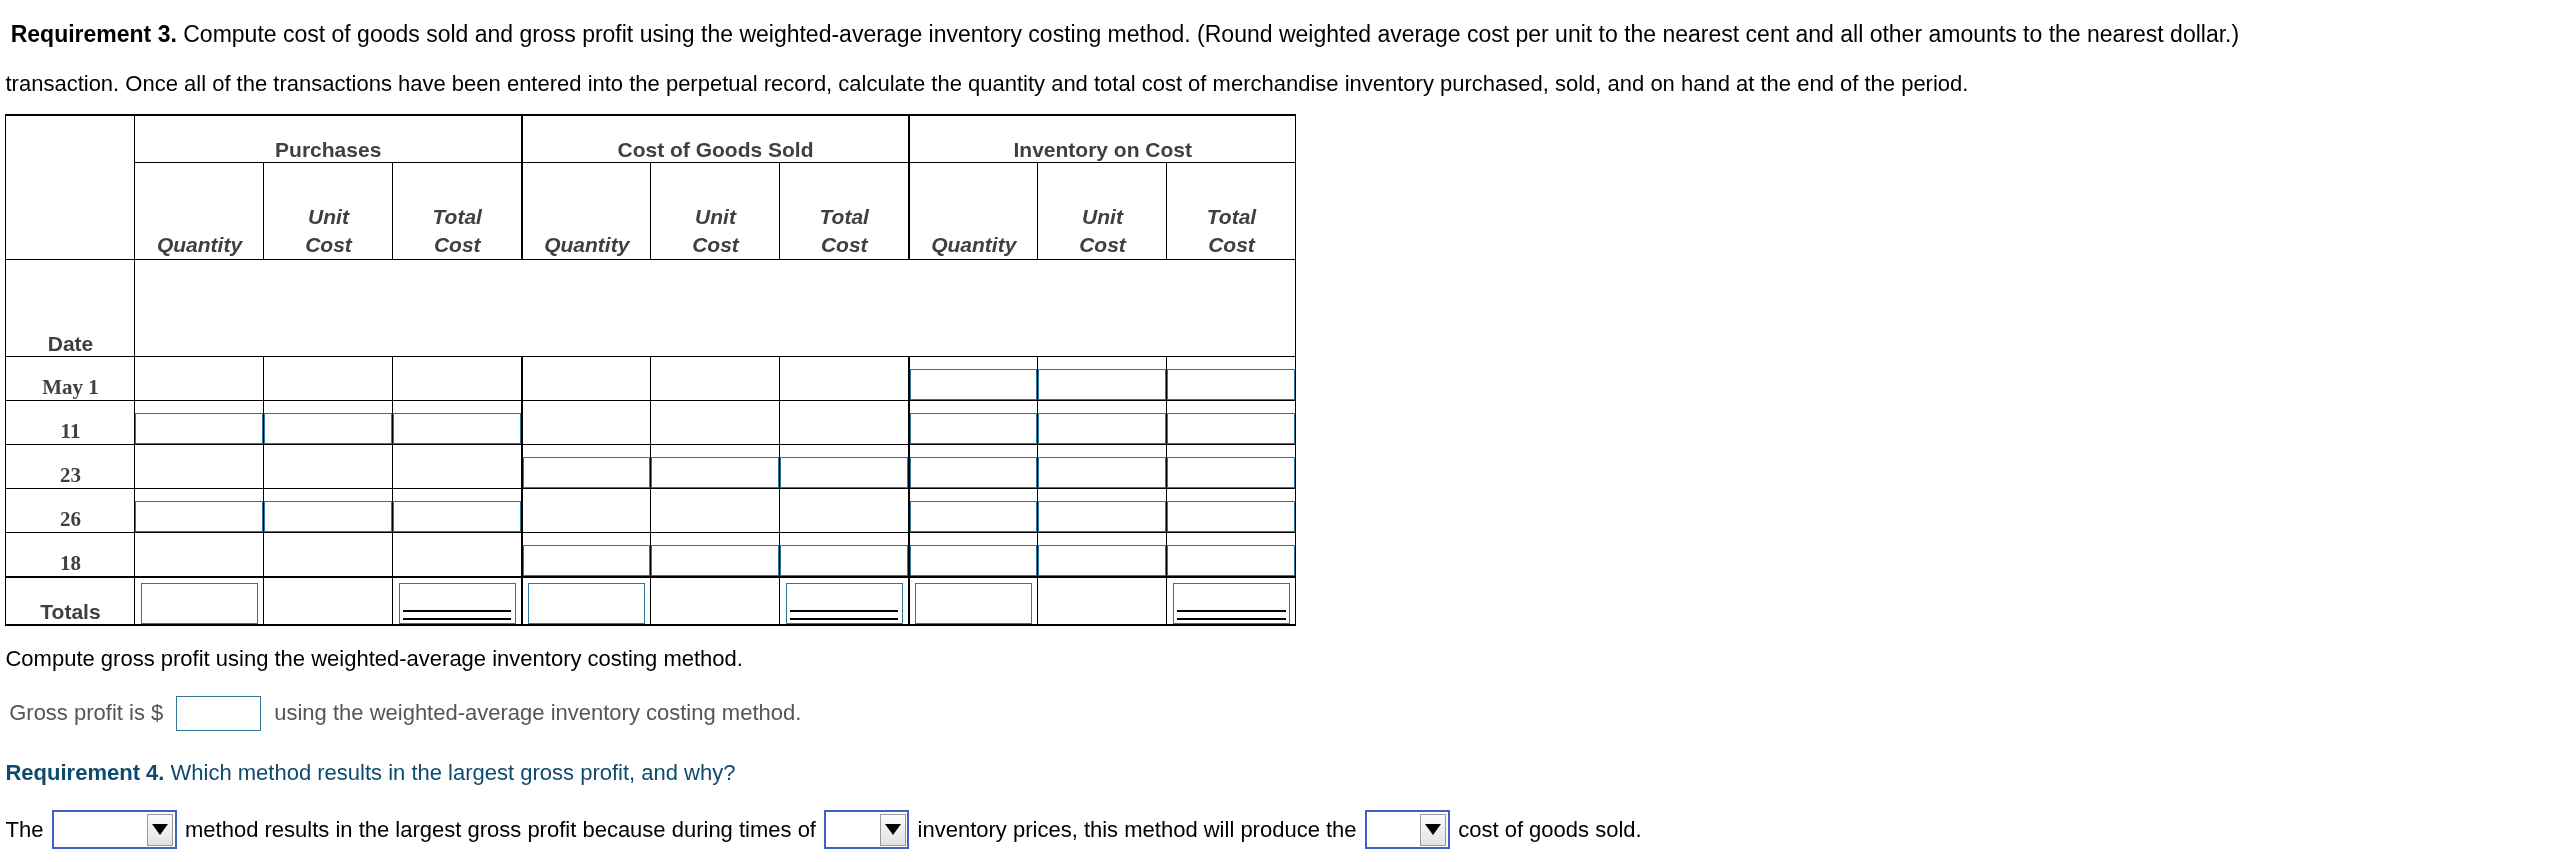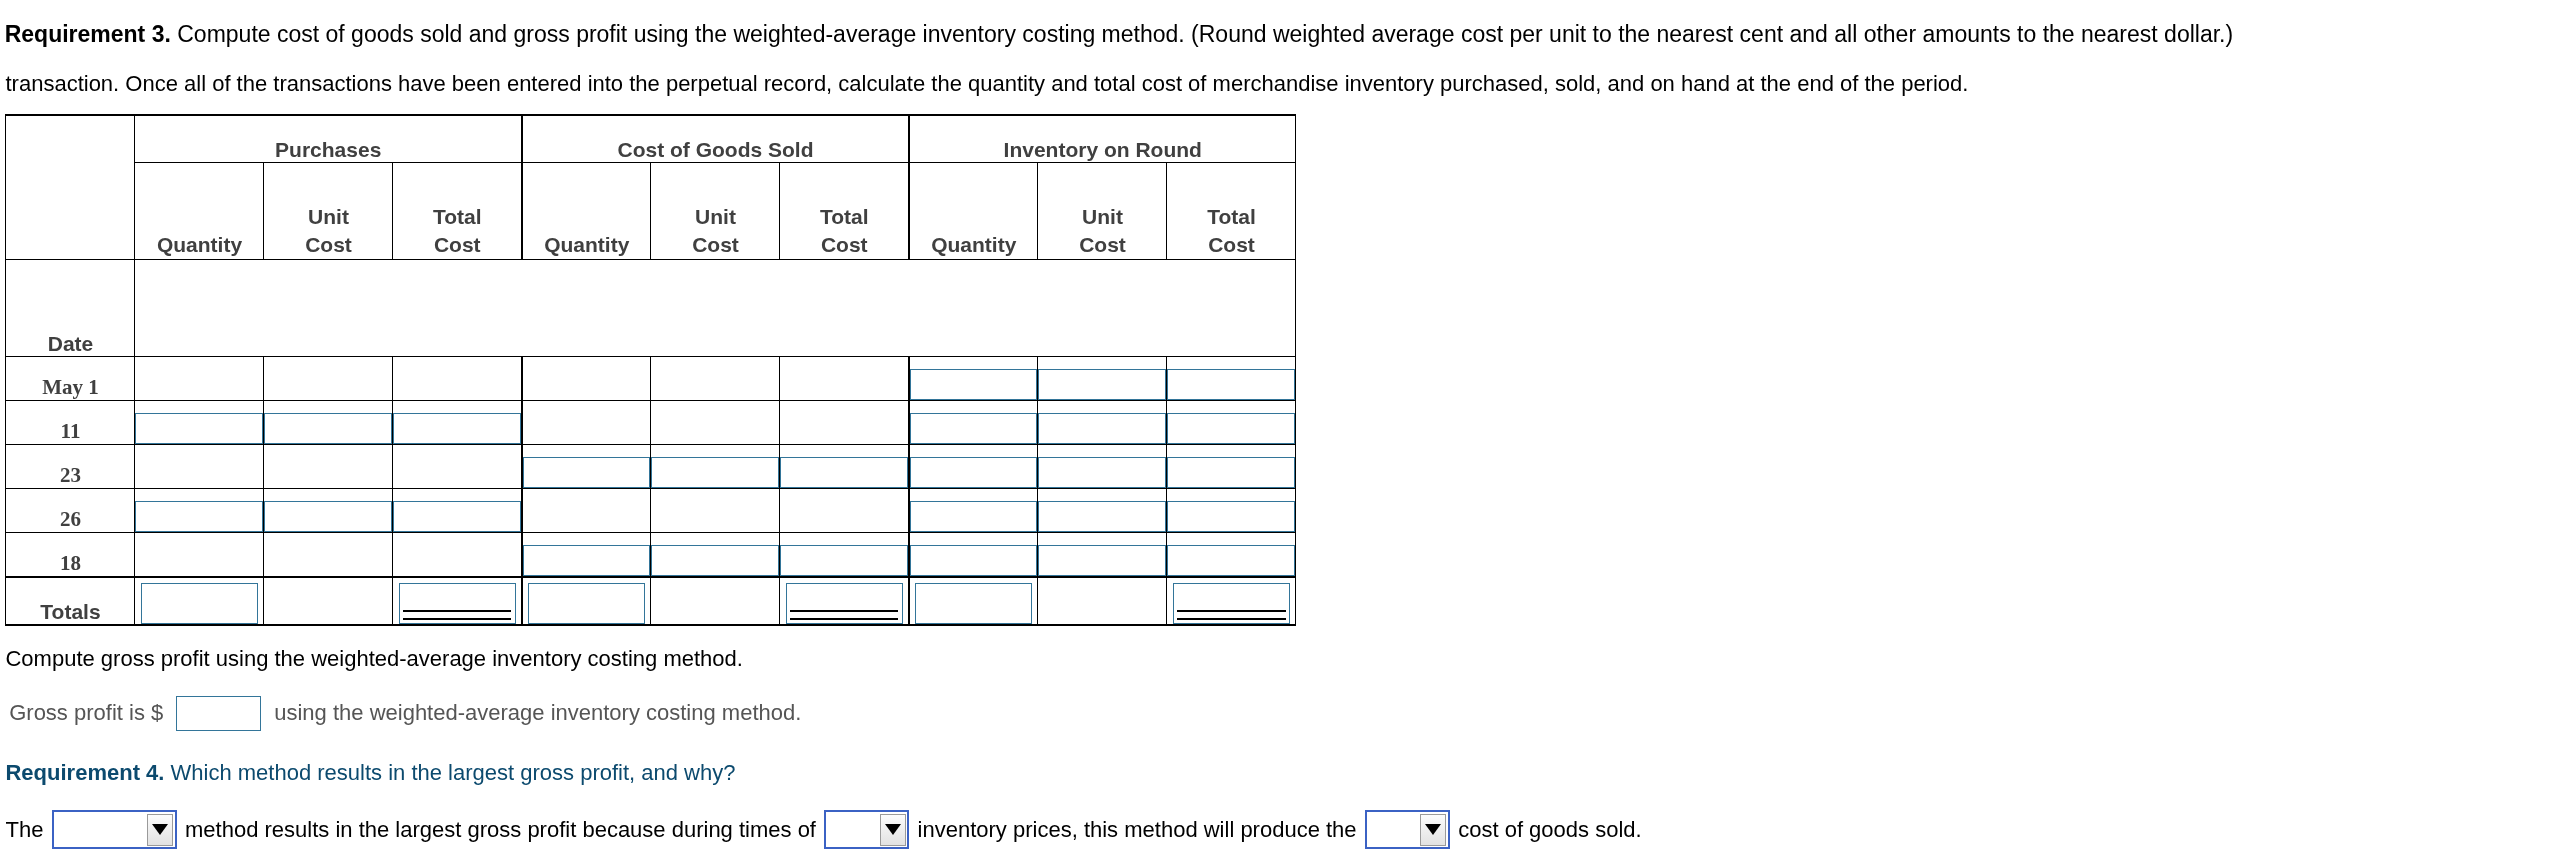--- a/index.html
+++ b/index.html
@@ -19,21 +19,21 @@
 
   .page {
     padding: 9.2px 0 0 3.7px;
   }
 
   
   .req-line {
     font-size: 23px;
     line-height: 28px;
     color: #000;
-    margin: 11px 0 0 1px;
+    margin: 11px 0 0 7px;
     white-space: nowrap;
   }
   .req-label { font-weight: bold; }
 
   .instructions {
     font-size: 22px;
     line-height: 31px;
     color: #000;
     margin: 20px 0 0 1.8px;
     max-width: 2561px;
@@ -67,20 +67,21 @@
   th.grp {
     height: 48px;
     vertical-align: middle;
     border-bottom: 2.3px solid #000;
   }
   th.sub {
     height: 97px;
     vertical-align: bottom;
     padding-bottom: 7.4px;
     line-height: 28px;
+    font-style: italic;
   }
   th.corner {
     border-bottom: none;
     border-right: 2.3px solid #000;
   }
   th.date-head {
     height: 97px;
     vertical-align: bottom;
     padding-bottom: 7.4px;
     text-align: right;
@@ -233,21 +234,21 @@
           <col style="width:129px">
         <col style="width:129px">
           <col style="width:129px">
           <col style="width:129px">
       </colgroup>
       <thead>
         <tr>
           <th class="corner" rowspan="2"></th>
           <th class="grp" colspan="3">Purchases</th>
           <th class="grp grp-sep" colspan="3">Cost of Goods Sold</th>
-          <th class="grp grp-sep" colspan="3">Inventory on Round</th>
+          <th class="grp grp-sep" colspan="3">Inventory on Cost</th>
         </tr>
         <tr>
           <th class="sub">Quantity</th>
           <th class="sub">
             <span>Unit</span><br>
             <span>Cost</span>
           </th>
           <th class="sub">
             <span>Total</span><br>
             <span>Cost</span>

